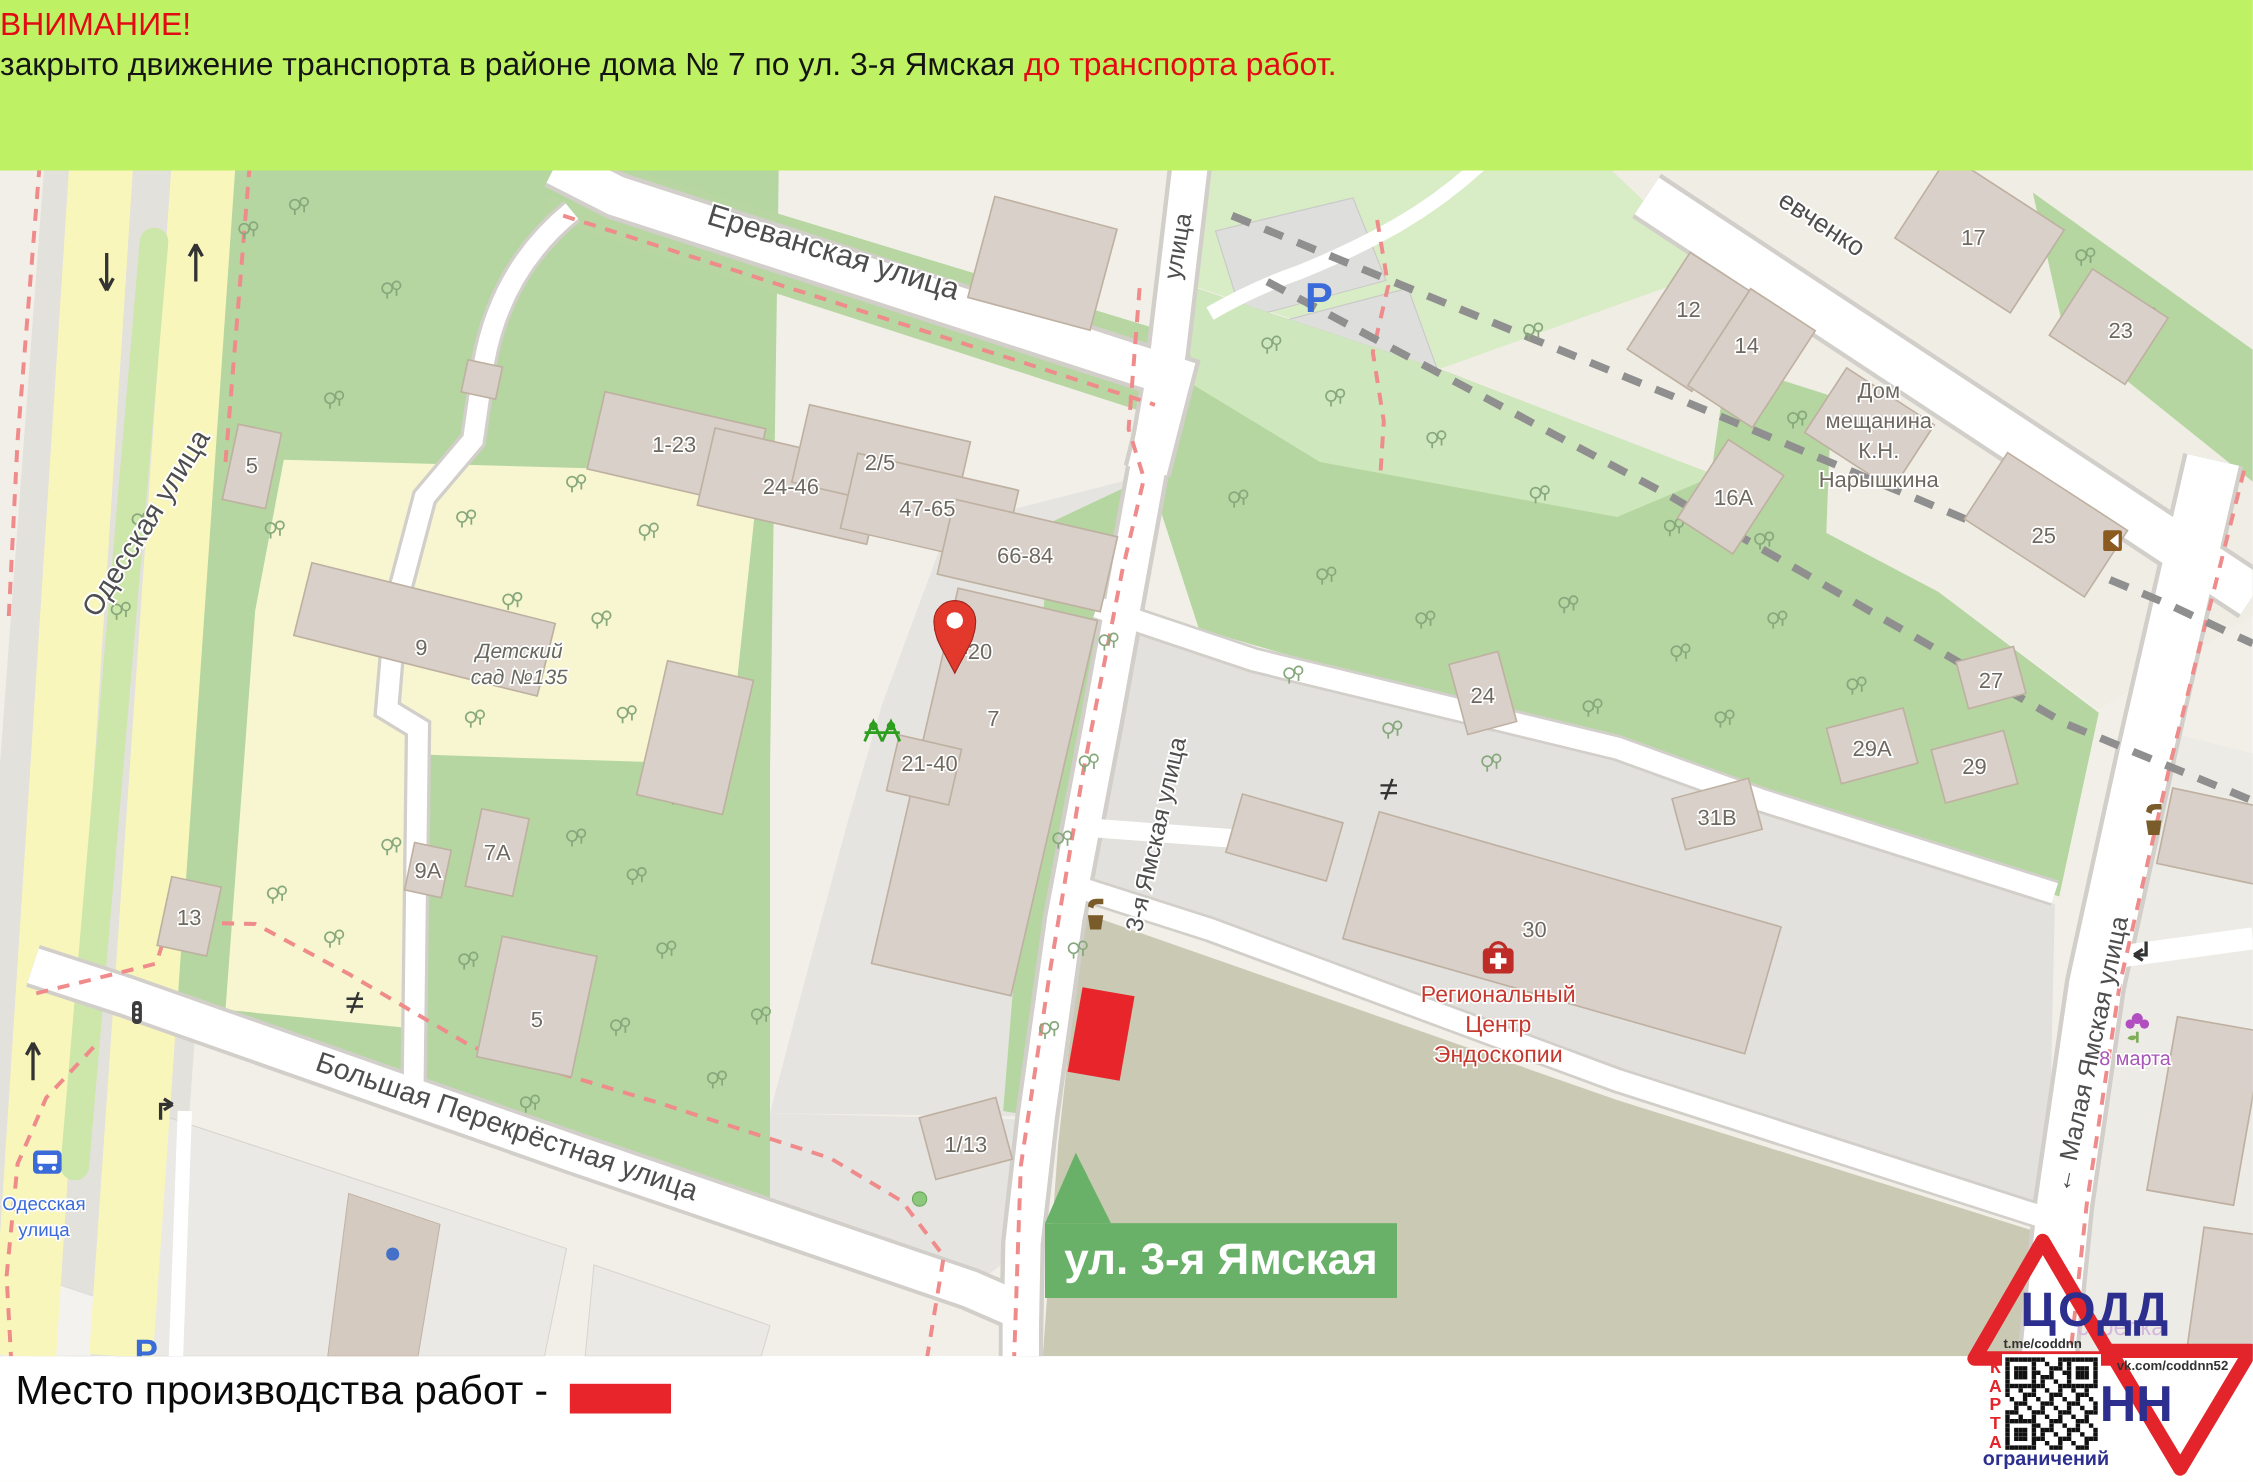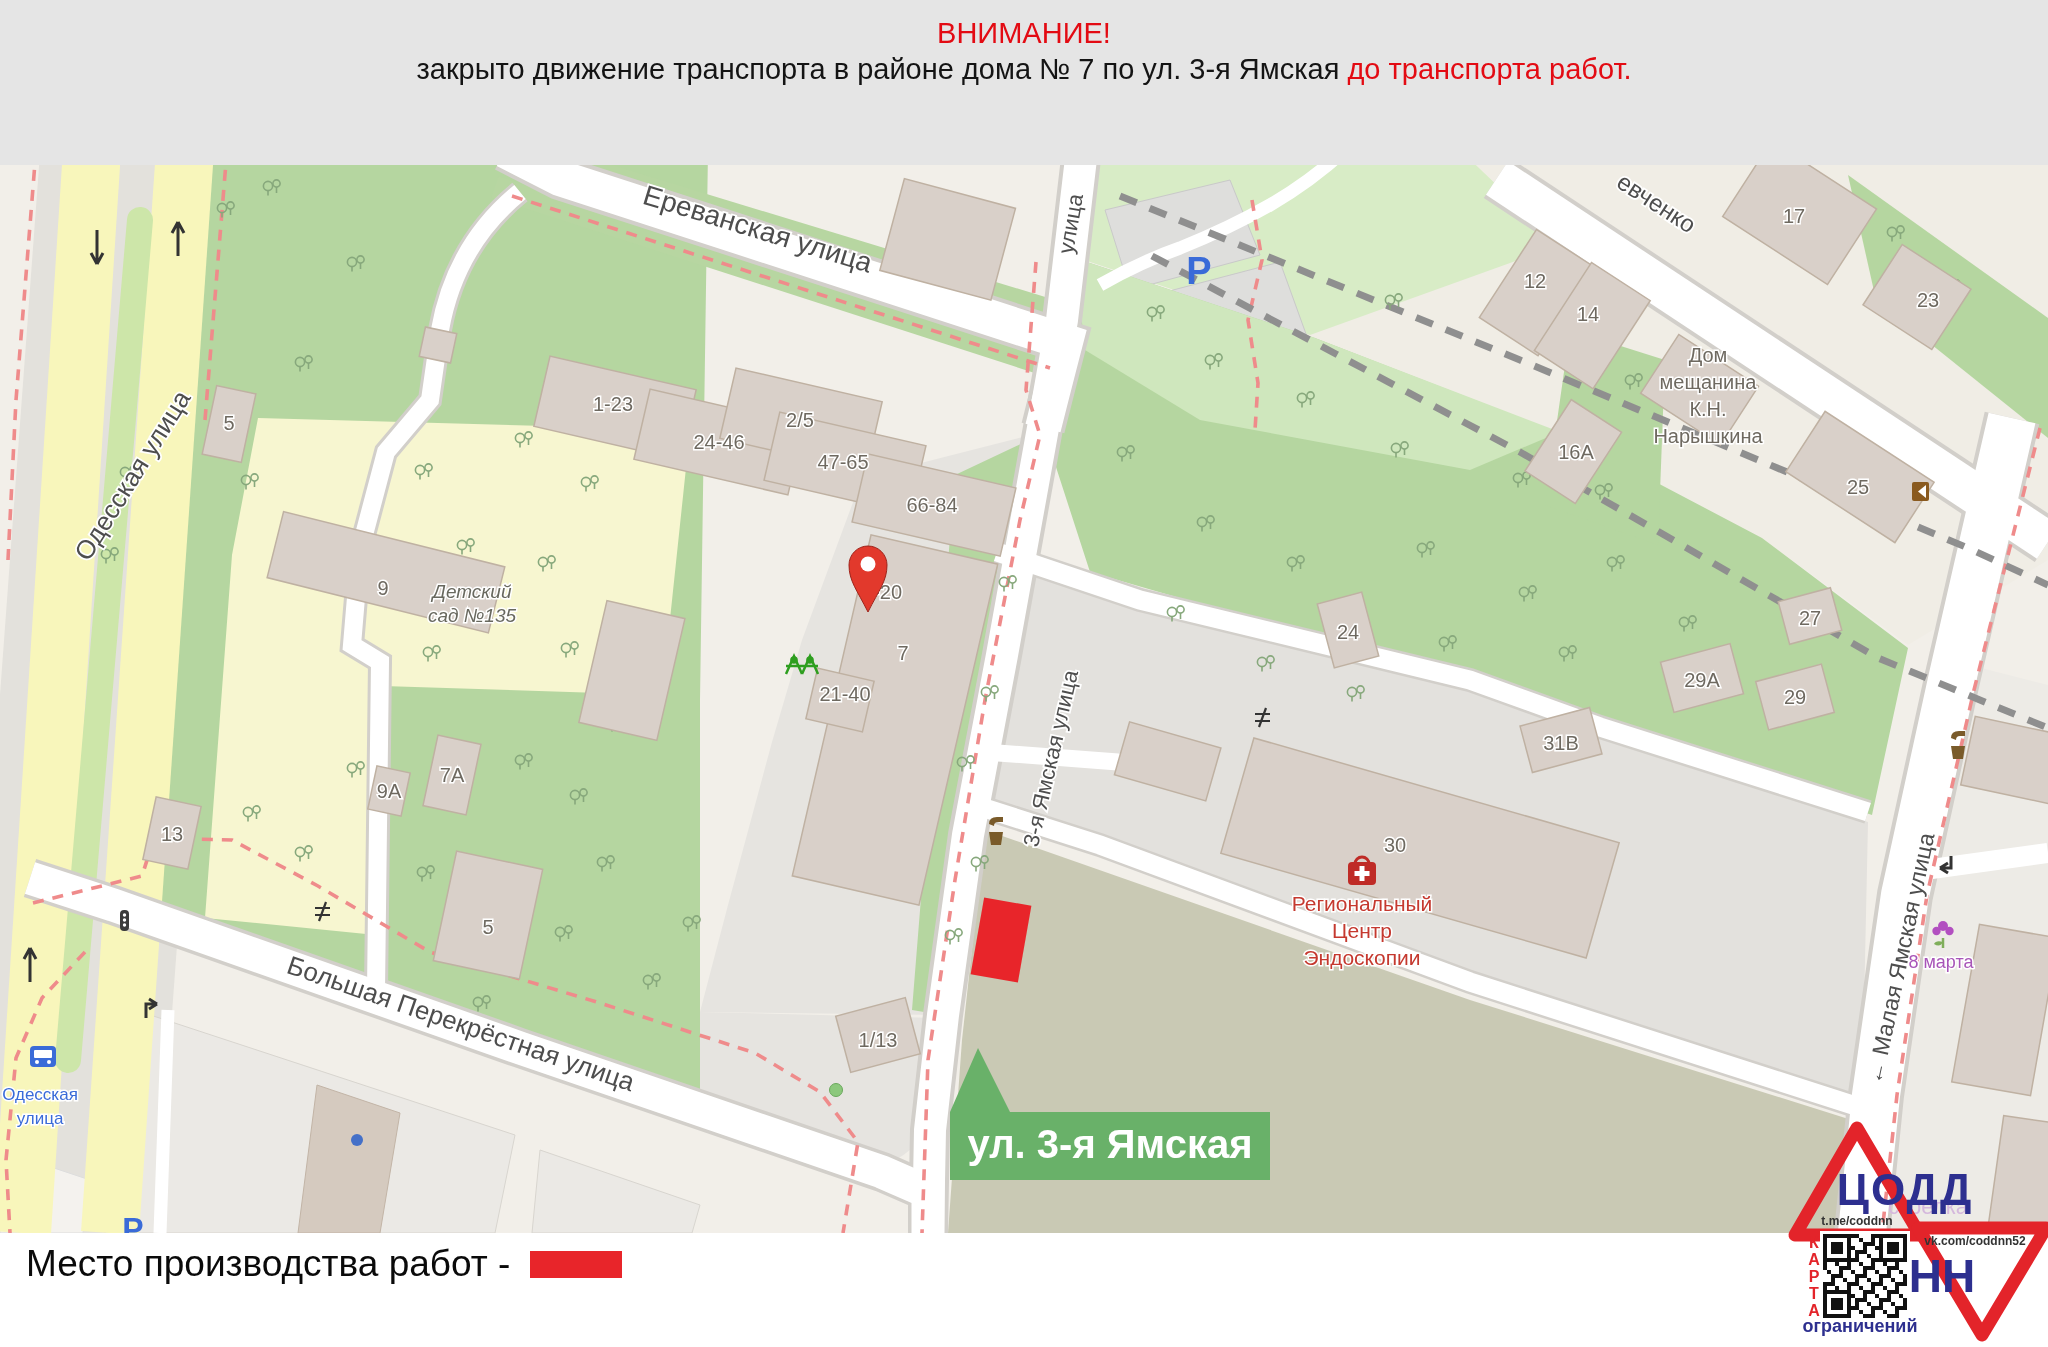--- a/index.html
+++ b/index.html
@@ -1,23 +1,23 @@
 <!DOCTYPE html>
 <html><head>
 <meta charset="utf-8">
 <style>
   html,body{margin:0;padding:0;background:#fff;}
   body{width:2048px;height:1347px;position:relative;overflow:hidden;
        font-family:"Liberation Sans",sans-serif;}
-  .header{position:absolute;top:0;left:0;width:2048px;height:150px;text-align:center;
-          font-size:29px;line-height:36px;padding-top:15px;color:#141414;background:#e5e5e5;z-index:3;}
+  .header{position:absolute;top:0;left:0;width:2048px;height:150px;
+          font-size:29px;line-height:36px;padding-top:5px;color:#141414;background:#bef264;z-index:3;}
   .red{color:#e30b13;}
   .map-svg{position:absolute;top:0;left:0;z-index:1;}
-  .legend{position:absolute;top:1243px;left:14px;display:flex;align-items:center;gap:20px;
-          font-size:37px;color:#0a0a0a;z-index:4;margin-left:12px;}
+  .legend{position:absolute;top:1243px;left:14px;display:flex;align-items:flex-end;gap:20px;
+          font-size:37px;color:#0a0a0a;z-index:4;}
   .legend .swatch{width:92px;height:27px;display:inline-block;}
   svg text{font-family:"Liberation Sans",sans-serif;text-anchor:middle;}
   .st{fill:#4e4e4e;paint-order:stroke;stroke:#ffffff;stroke-width:3.5px;}
   .bl{fill:#6e6960;font-size:20px;paint-order:stroke;stroke:#ffffff;stroke-width:3px;}
   .poi-red{fill:#c5392f;font-size:21px;paint-order:stroke;stroke:#ffffff;stroke-width:3px;}
   .poi-gray{fill:#68685e;font-size:19px;font-style:italic;paint-order:stroke;stroke:#ffffff;stroke-width:3px;}
   .poi-purple{fill:#a855b8;font-size:18px;paint-order:stroke;stroke:#ffffff;stroke-width:3px;}
   .buslbl{fill:#3a6bd8;font-size:17px;paint-order:stroke;stroke:#ffffff;stroke-width:3px;}
   .callout-txt{fill:#ffffff;font-size:40px;font-weight:bold;}
   .logo-blue{fill:#2d2f8f;font-weight:bold;}

